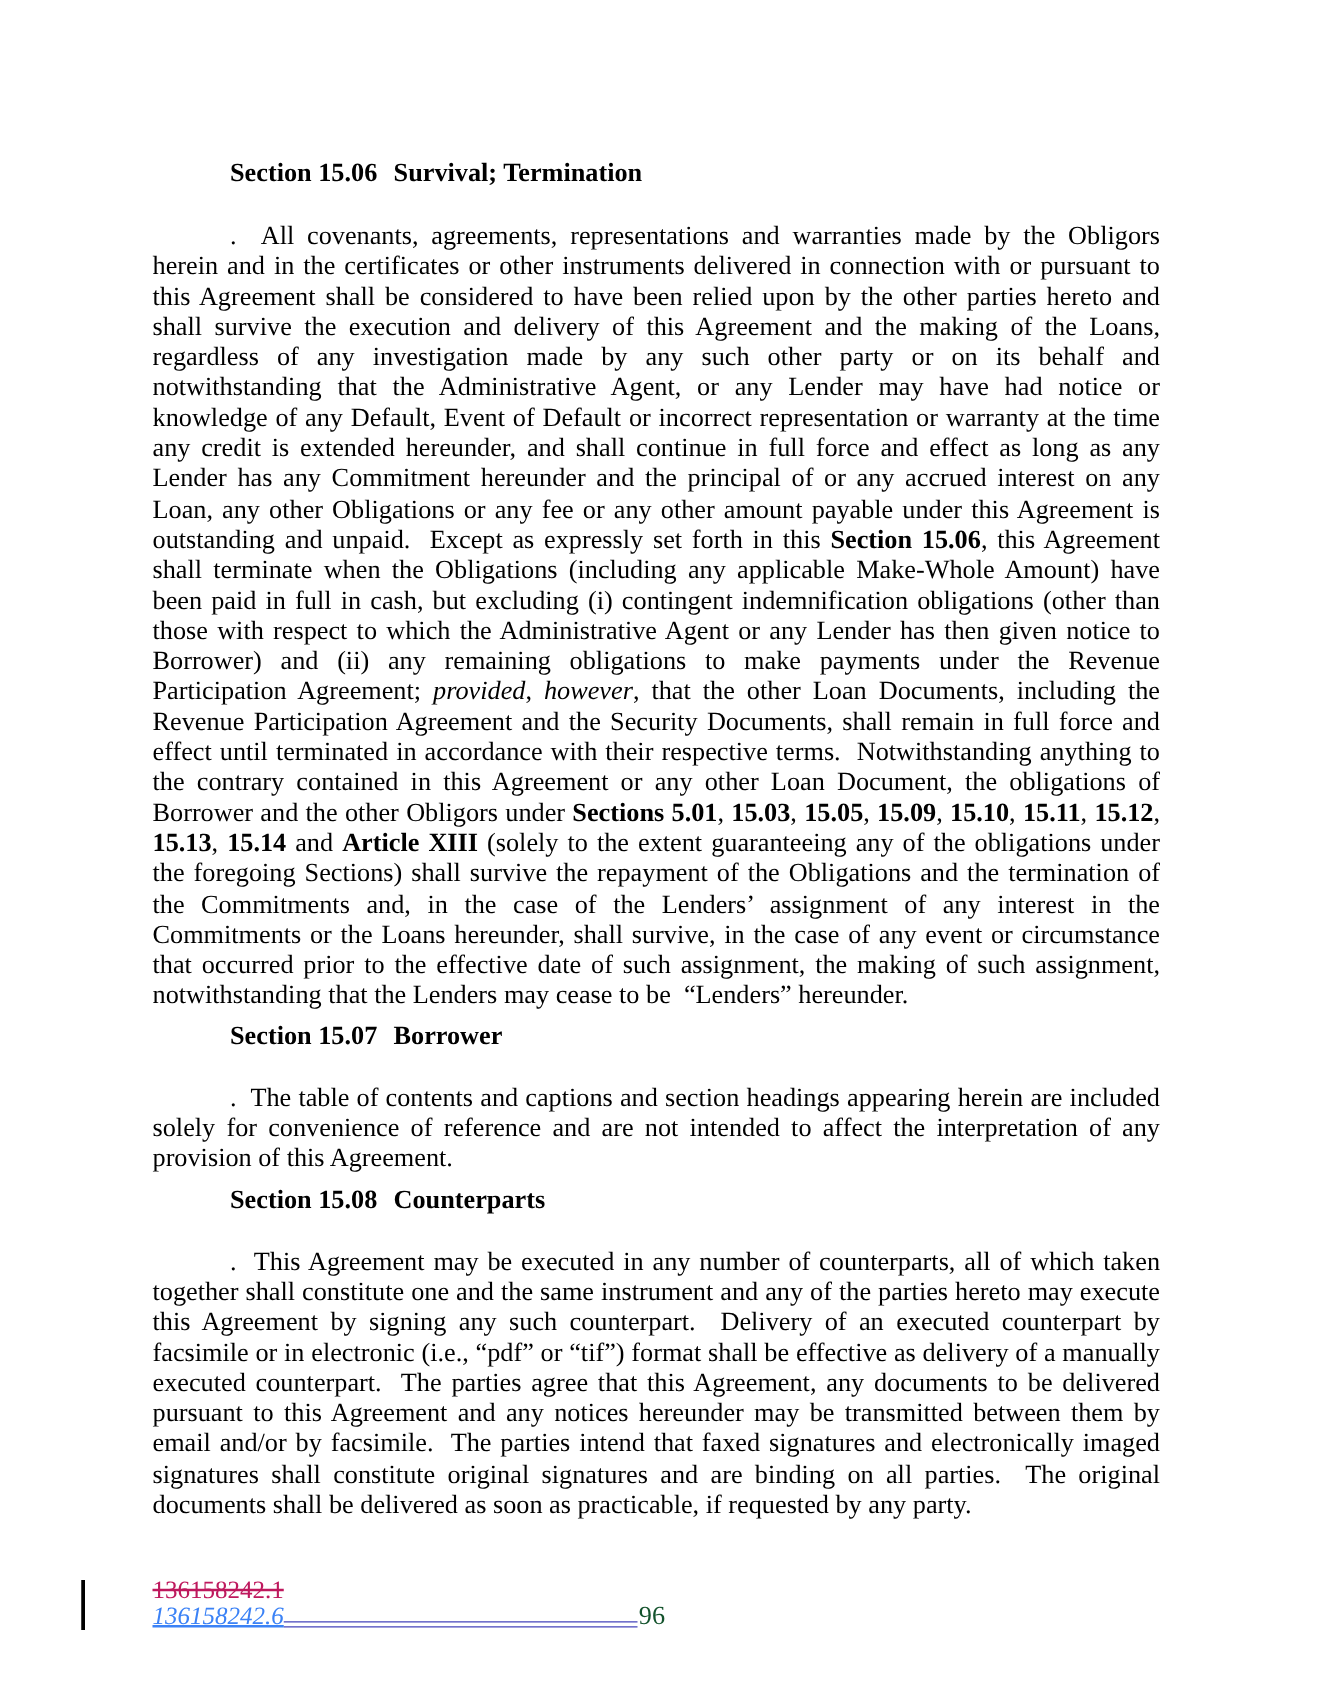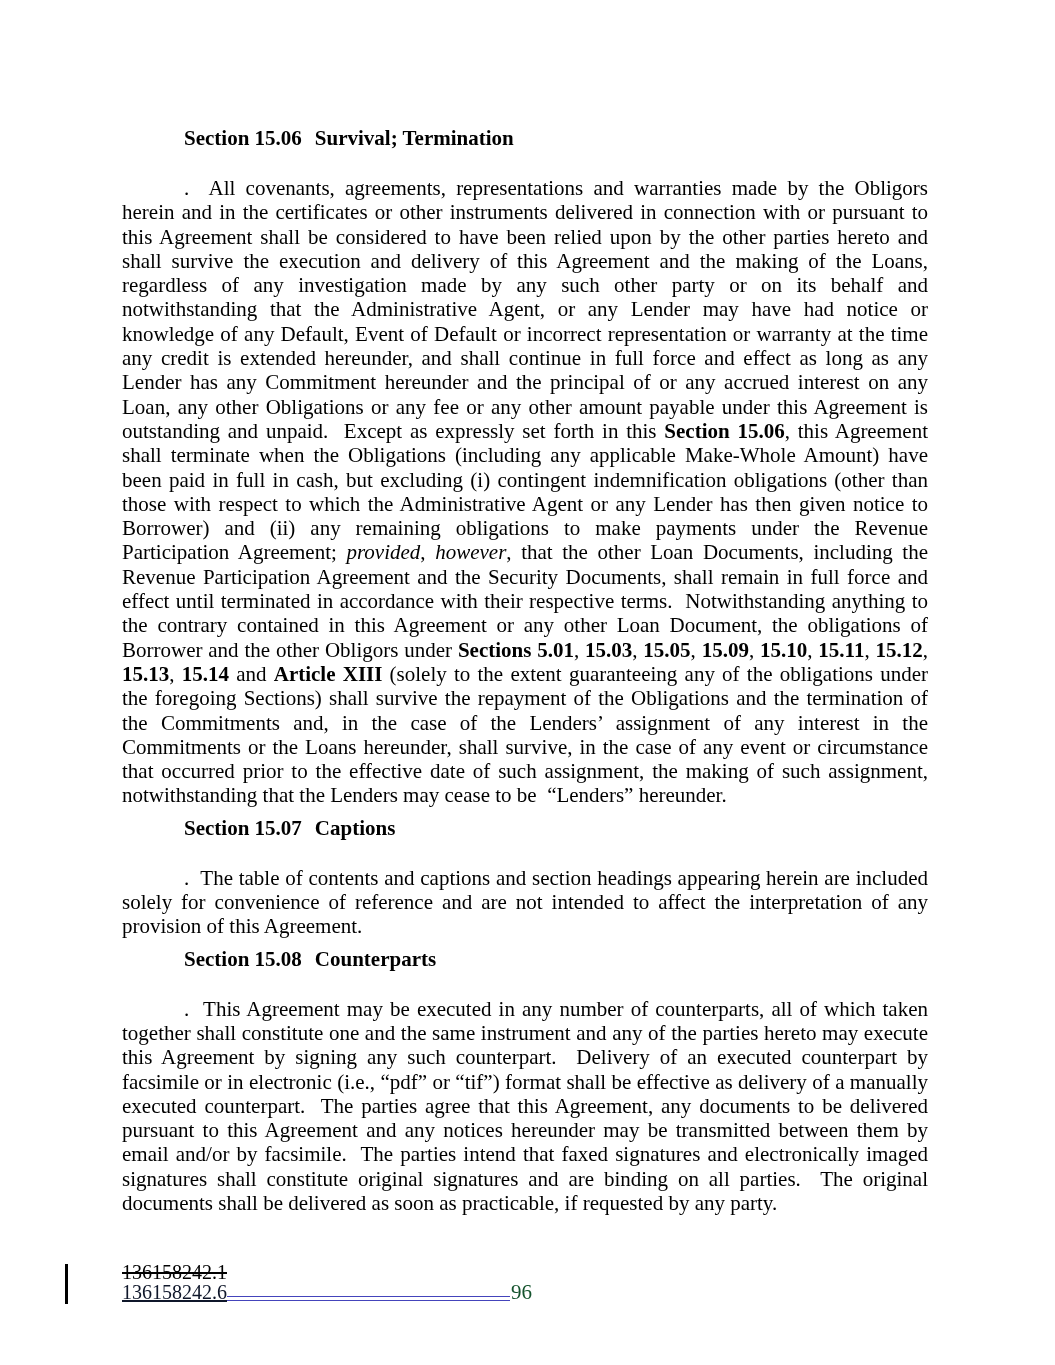--- a/index.html
+++ b/index.html
@@ -53,33 +53,34 @@
   }
   .footer {
     position: absolute;
     left: 122px;
     top: 1263px;
     width: 806px;
     font-size: 20px;
     line-height: 19px;
   }
   .rev-del {
-    color: #000000;
+    color: #be185d;
     text-decoration: line-through;
     width: max-content;
     margin-bottom: 1px;
   }
   .rev-row {
     display: flex;
     align-items: baseline;
   }
   .rev-cur {
-    color: #0f172a;
+    color: #3b82f6;
     text-decoration: underline;
     flex: 0 0 auto;
+    font-style: italic;
   }
   .rev-rule {
     flex: 0 0 283px;
     height: 3px;
     border-top: 1px solid #4444bb;
     border-bottom: 1px solid #4444bb;
     align-self: flex-end;
     margin-bottom: 1px;
   }
   .page-num {
@@ -92,21 +93,21 @@
 </head>
 <body>
 
 <div class="page">
   <div class="content">
 
     <h2 class="heading"><span class="h-num">Section 15.06</span><span class="h-title">Survival; Termination</span></h2>
 
     <p class="para"><span>.  All covenants, agreements, representations and warranties made by the Obligors herein and in the certificates or other instruments delivered in connection with or pursuant to this Agreement shall be considered to have been relied upon by the other parties hereto and shall survive the execution and delivery of this Agreement and the making of the Loans, regardless of any investigation made by any such other party or on its behalf and notwithstanding that the Administrative Agent, or any Lender may have had notice or knowledge of any Default, Event of Default or incorrect representation or warranty at the time any credit is extended hereunder, and shall continue in full force and effect as long as any Lender has any Commitment hereunder and the principal of or any accrued interest on any Loan, any other Obligations or any fee or any other amount payable under this Agreement is outstanding and unpaid.  Except as expressly set forth in this </span><span class="b">Section 15.06</span><span>, this Agreement shall terminate when the Obligations (including any applicable Make-Whole Amount) have been paid in full in cash, but excluding (i) contingent indemnification obligations (other than those with respect to which the Administrative Agent or any Lender has then given notice to Borrower) and (ii) any remaining obligations to make payments under the Revenue Participation Agreement; </span><span class="i">provided</span><span>, </span><span class="i">however</span><span>, that the other Loan Documents, including the Revenue Participation Agreement and the Security Documents, shall remain in full force and effect until terminated in accordance with their respective terms.  Notwithstanding anything to the contrary contained in this Agreement or any other Loan Document, the obligations of Borrower and the other Obligors under </span><span class="b">Sections 5.01</span><span>, </span><span class="b">15.03</span><span>, </span><span class="b">15.05</span><span>, </span><span class="b">15.09</span><span>, </span><span class="b">15.10</span><span>, </span><span class="b">15.11</span><span>, </span><span class="b">15.12</span><span>, </span><span class="b">15.13</span><span>, </span><span class="b">15.14</span><span> and </span><span class="b">Article XIII</span><span> (solely to the extent guaranteeing any of the obligations under the foregoing Sections) shall survive the repayment of the Obligations and the termination of the Commitments and, in the case of the Lenders’ assignment of any interest in the Commitments or the Loans hereunder, shall survive, in the case of any event or circumstance that occurred prior to the effective date of such assignment, the making of such assignment, notwithstanding that the Lenders may cease to be  “Lenders” hereunder.</span></p>
 
-    <h2 class="heading"><span class="h-num">Section 15.07</span><span class="h-title">Captions</span></h2>
+    <h2 class="heading"><span class="h-num">Section 15.07</span><span class="h-title">Borrower</span></h2>
 
     <p class="para"><span>.  The table of contents and captions and section headings appearing herein are included solely for convenience of reference and are not intended to affect the interpretation of any provision of this Agreement.</span></p>
 
     <h2 class="heading"><span class="h-num">Section 15.08</span><span class="h-title">Counterparts</span></h2>
 
     <p class="para"><span>.  This Agreement may be executed in any number of counterparts, all of which taken together shall constitute one and the same instrument and any of the parties hereto may execute this Agreement by signing any such counterpart.  Delivery of an executed counterpart by facsimile or in electronic (i.e., “pdf” or “tif”) format shall be effective as delivery of a manually executed counterpart.  The parties agree that this Agreement, any documents to be delivered pursuant to this Agreement and any notices hereunder may be transmitted between them by email and/or by facsimile.  The parties intend that faxed signatures and electronically imaged signatures shall constitute original signatures and are binding on all parties.  The original documents shall be delivered as soon as practicable, if requested by any party.</span></p>
 
   </div>
 
   <div class="changebar"></div>

